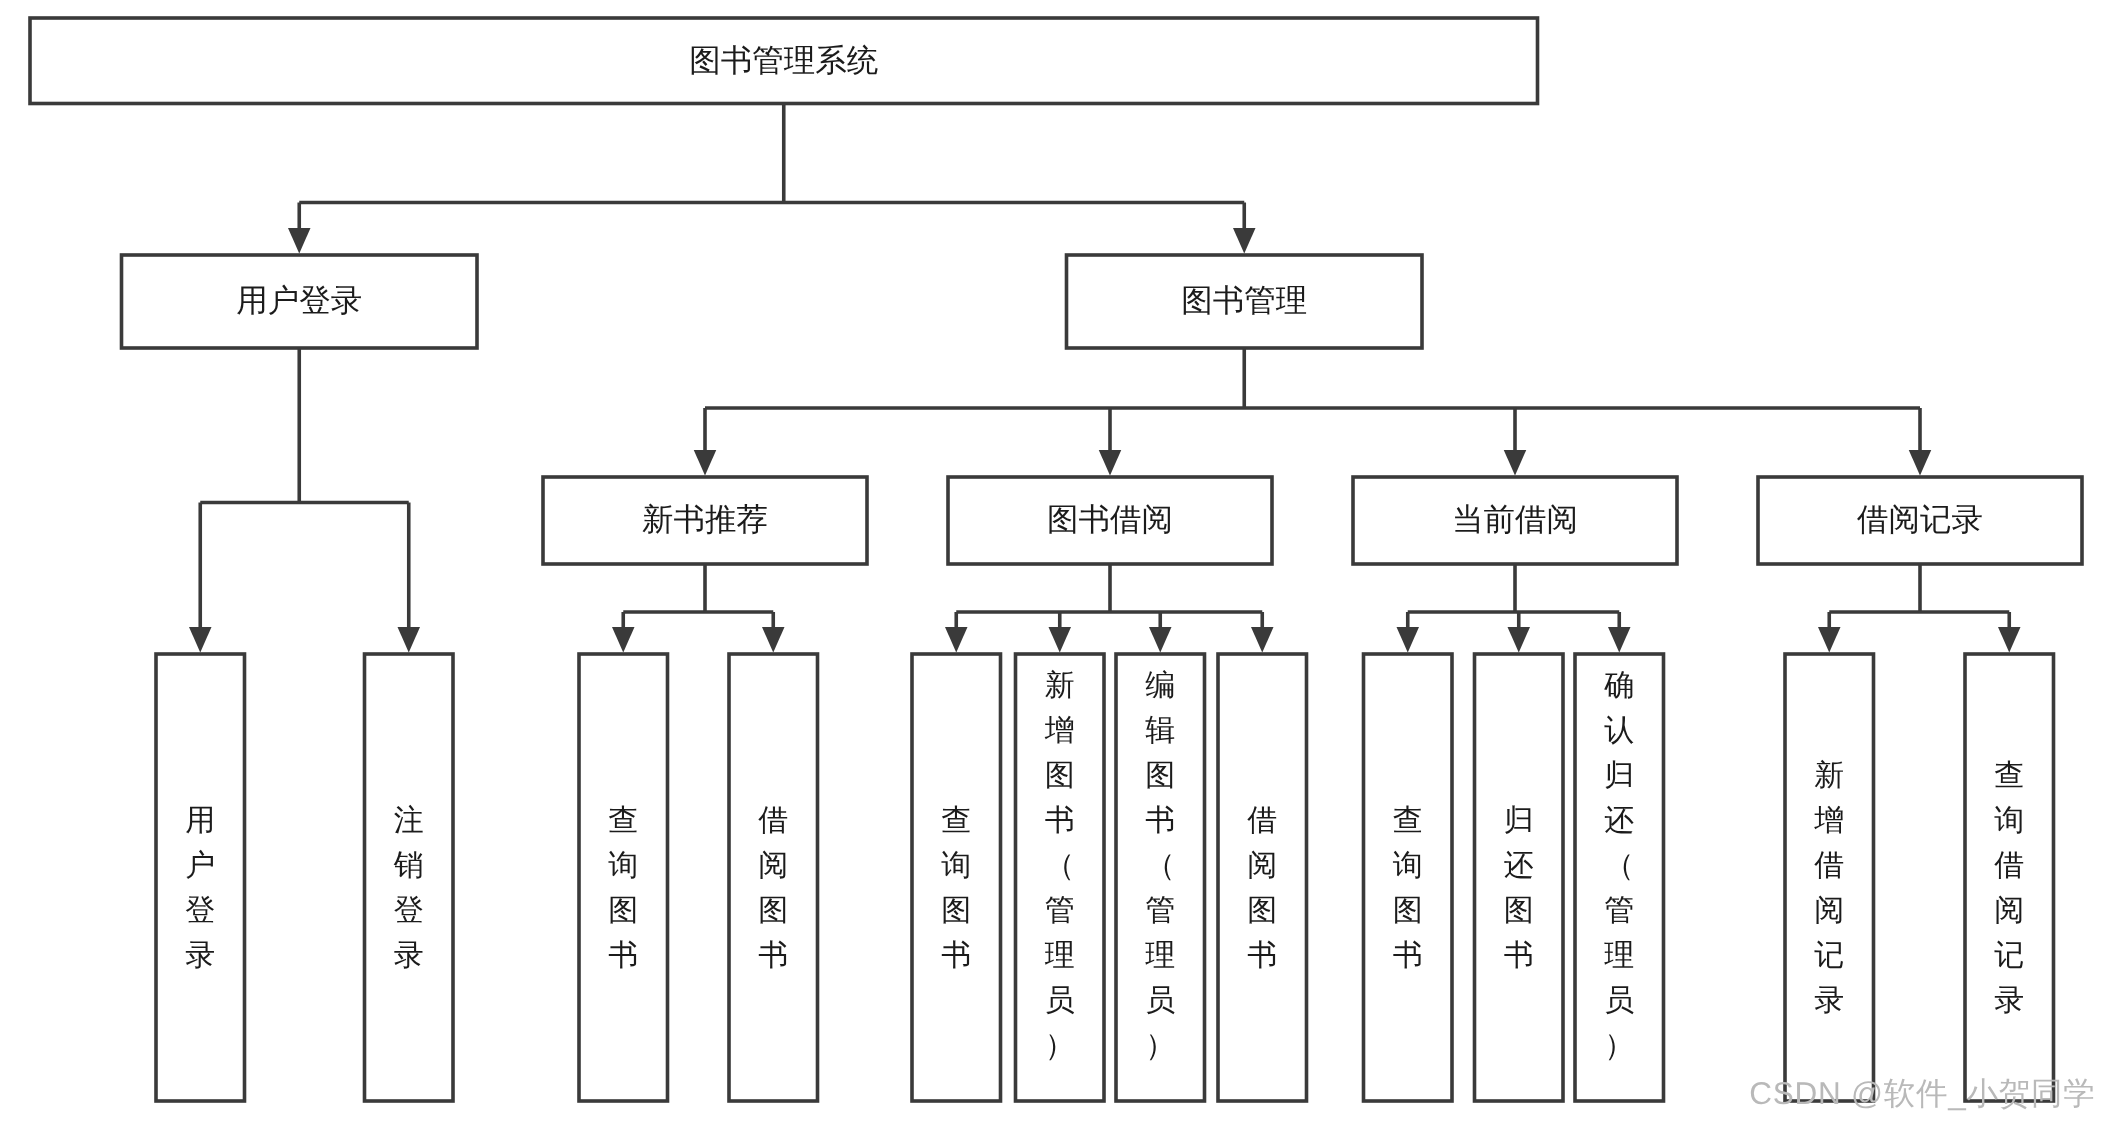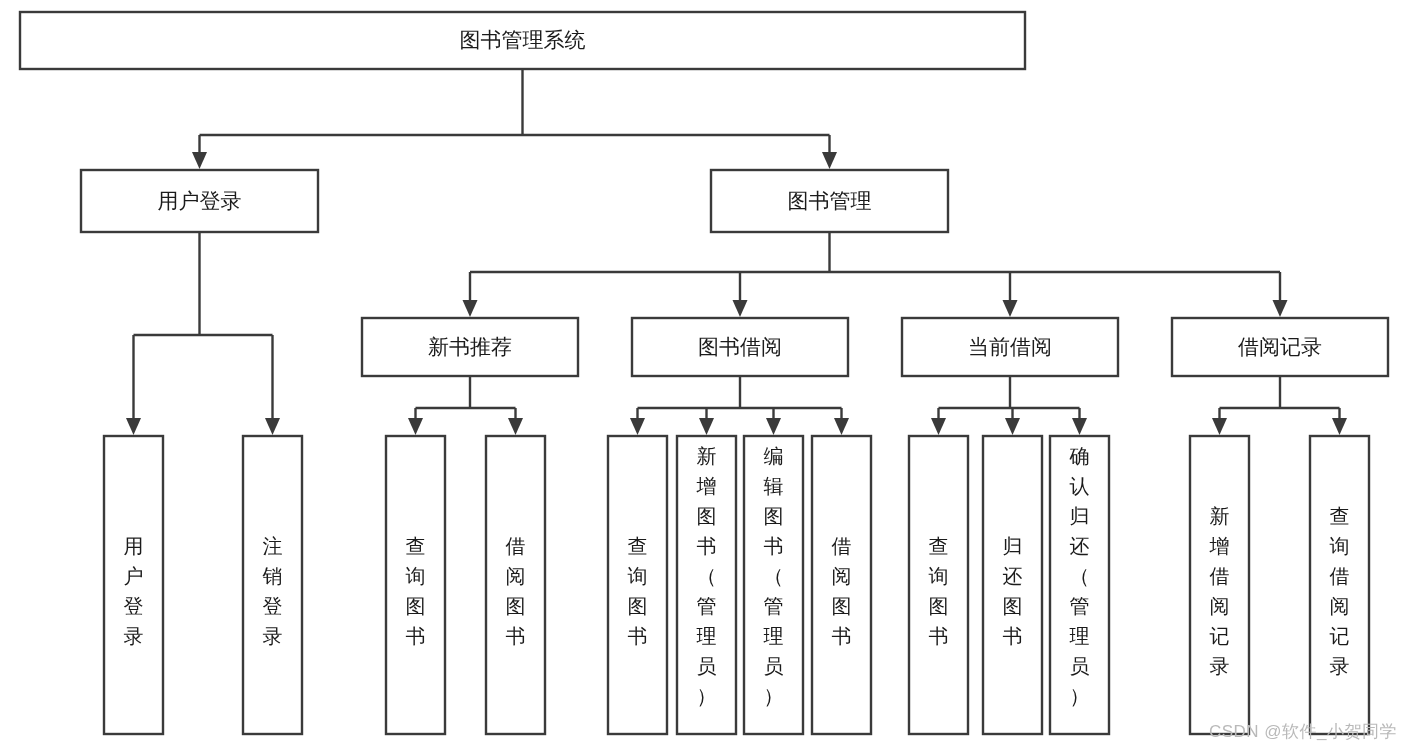--- a/index.html
+++ b/index.html
@@ -56,21 +56,21 @@
   }
   .node-label.vertical {
     font-size: 20px;
     text-anchor: middle;
   }
   .watermark-text {
     position: absolute;
     right: 8px;
     bottom: 4px;
     font-family: "Liberation Sans", "DejaVu Sans", sans-serif;
-    font-size: 17px;
+    font-size: 21px;
     color: #b9b9b9;
     letter-spacing: 0.5px;
     white-space: nowrap;
     user-select: none;
   }
 </style>
 </head>
 <body>
 
 <div id="diagram-root">

